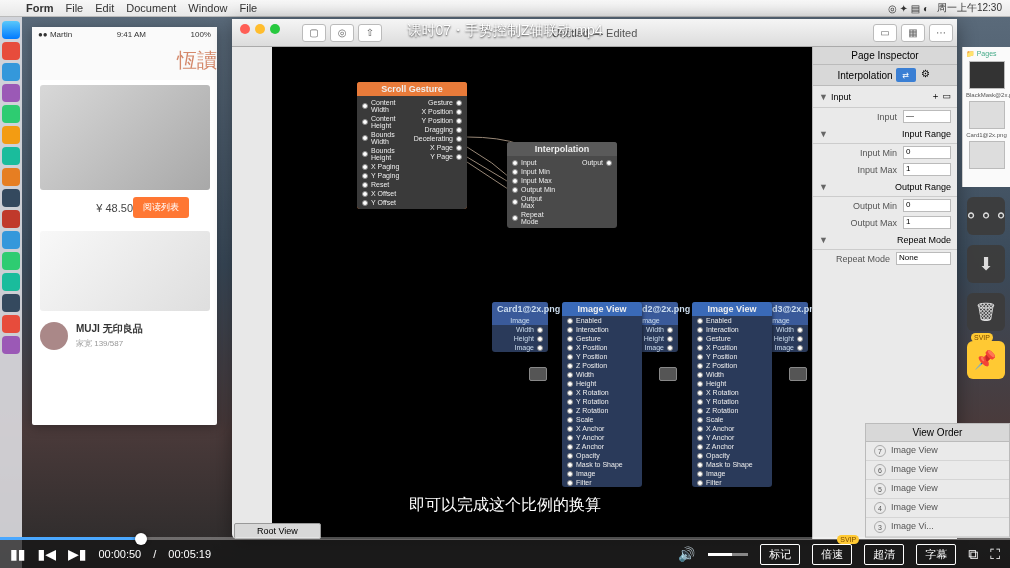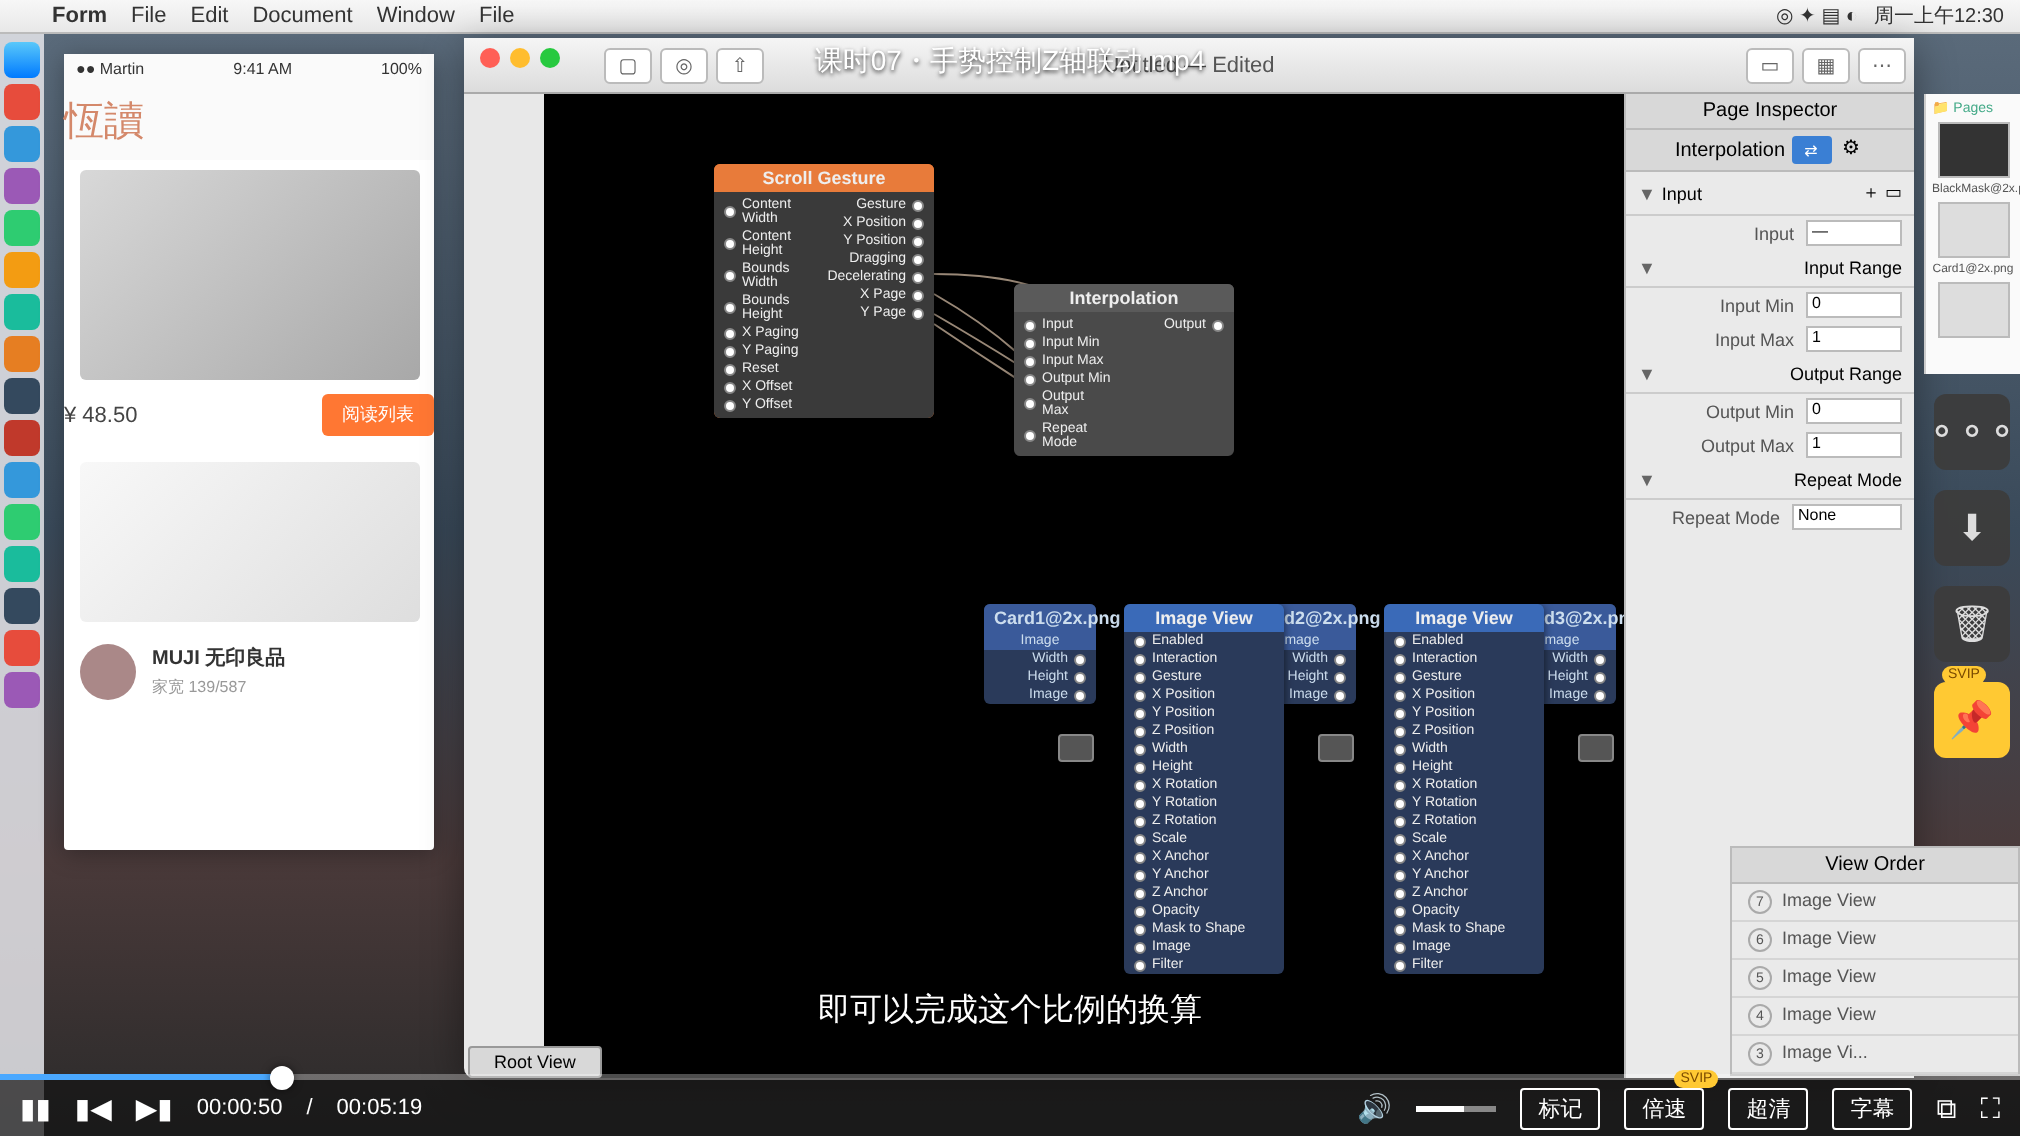--- a/index.html
+++ b/index.html
@@ -13,28 +13,28 @@
 .desktop{position:relative;height:551px;background:linear-gradient(180deg,#5a6a7a 0%,#3a4a5a 45%,#4a3a3a 75%,#2a2a2a 100%)}
 .dock{position:absolute;left:0;top:0;width:22px;height:100%;background:rgba(230,230,235,.85);display:flex;flex-direction:column;gap:3px;padding:4px 2px}
 .dock-item{width:18px;height:18px;border-radius:4px;background:#888}
 .dock-item.finder{background:linear-gradient(#5ac8fa,#007aff)}
 .dock-item.b1{background:#e74c3c}.dock-item.b2{background:#3498db}.dock-item.b3{background:#9b59b6}
 .dock-item.b4{background:#2ecc71}.dock-item.b5{background:#f39c12}.dock-item.b6{background:#1abc9c}
 .dock-item.b7{background:#e67e22}.dock-item.b8{background:#34495e}.dock-item.b9{background:#c0392b}
 
 .phone-mock{position:absolute;left:32px;top:10px;width:185px;height:398px;background:#fff;border-radius:2px;box-shadow:0 2px 12px rgba(0,0,0,.3)}
 .phone-status{height:14px;background:#fafafa;display:flex;justify-content:space-between;align-items:center;padding:0 6px;font-size:8px;color:#333}
-.phone-title{text-align:left;font-size:20px;color:#d4886a;font-family:serif;padding:6px 0;background:#fafafa}
+.phone-title{text-align:right;font-size:20px;color:#d4886a;font-family:serif;padding:6px 0;background:#fafafa}
 .card-img{width:170px;height:105px;margin:5px auto;background:linear-gradient(135deg,#d8d8d8,#a8a8a8);border-radius:3px;display:block}
 .card-meta{display:flex;padding:6px 8px;gap:8px}
 .avatar{width:28px;height:28px;border-radius:50%;background:#555}
 .card-text{flex:1}
 .card-title{font-size:10px;font-weight:600;color:#333}
 .card-sub{font-size:8px;color:#999;margin-top:2px}
-.card-foot{display:flex;justify-content:space-between;align-items:center;padding:2px 0 8px}
+.card-foot{display:flex;justify-content:flex-end;align-items:center;padding:2px 28px 8px}
 .price{font-size:11px;color:#444}
 .read-btn{background:#ff7733;color:#fff;font-size:9px;padding:4px 10px;border-radius:3px;border:none}
 
 .patch-window{position:absolute;left:232px;top:2px;width:725px;height:520px;background:#e8e8e8;border-radius:5px;box-shadow:0 4px 20px rgba(0,0,0,.4)}
 .traffic{position:absolute;top:5px;left:8px;display:flex;gap:5px}
 .traffic span{width:10px;height:10px;border-radius:50%}
 .traffic .r{background:#ff5f56}.traffic .y{background:#ffbd2e}.traffic .g{background:#27c93f}
 .win-toolbar{height:28px;background:linear-gradient(#f5f5f5,#dcdcdc);border-bottom:1px solid #aaa;display:flex;align-items:center;padding-left:70px;font-size:10px;color:#666}
 .win-title{position:absolute;left:0;right:0;text-align:center;font-size:11px;color:#555;pointer-events:none}
 .toolbar-btn{width:24px;height:18px;border:1px solid #bbb;background:#fff;border-radius:3px;margin-right:4px;font-size:10px;color:#666;display:flex;align-items:center;justify-content:center}
@@ -101,21 +101,21 @@
 
 .finder-peek{position:absolute;right:0;top:30px;width:48px;height:140px;background:#fafafa;border-left:1px solid #ccc;z-index:40;font-size:7px;padding:3px;color:#555}
 .finder-thumb{width:36px;height:28px;background:#ddd;margin:3px auto;border:1px solid #bbb}
 .finder-thumb.dark{background:#333}
 
 .view-order{position:absolute;right:0;bottom:30px;width:145px;background:#eaeaea;border:1px solid #bbb;font-size:9px;z-index:45}
 .vo-head{background:#d8d8d8;text-align:center;padding:3px;font-size:10px;border-bottom:1px solid #bbb}
 .vo-row{padding:3px 8px;border-bottom:1px solid #d5d5d5;display:flex;gap:5px;color:#555}
 .vo-num{width:12px;height:12px;border:1px solid #aaa;border-radius:7px;font-size:7px;display:flex;align-items:center;justify-content:center}
 
-.bottom-crumb{position:absolute;bottom:29px;left:234px;background:#d8d8d8;border:1px solid #999;font-size:9px;padding:2px 12px;border-radius:2px;z-index:46}
+.bottom-crumb{position:absolute;bottom:29px;left:234px;background:#d8d8d8;border:1px solid #999;font-size:9px;padding:2px 22px;border-radius:2px;z-index:46}
 </style>
 </head>
 <body>
 
 <div class="menubar">
   <div class="menubar-left">
     <span class="apple-logo"></span>
     <span class="menubar-item" style="font-weight:600">Form</span>
     <span class="menubar-item">File</span>
     <span class="menubar-item">Edit</span>

